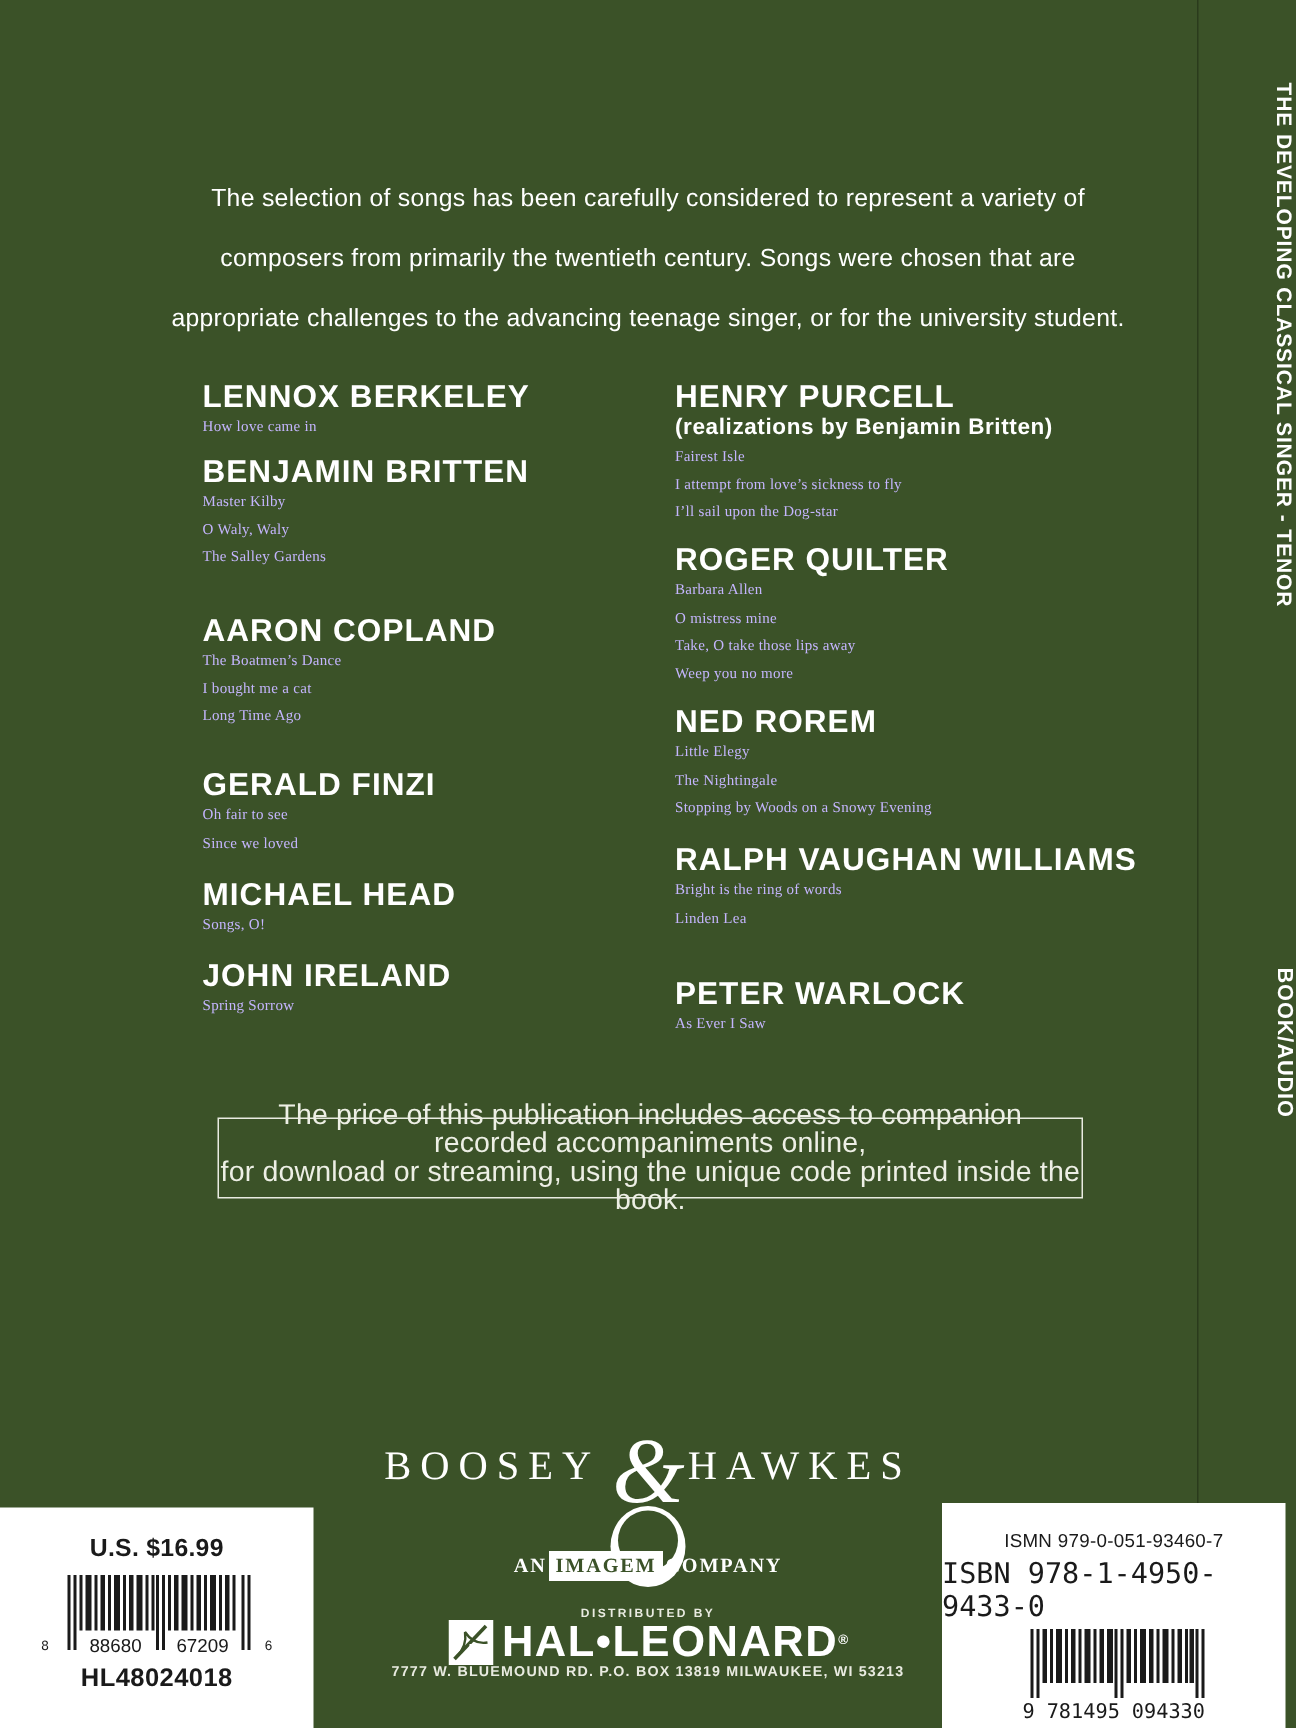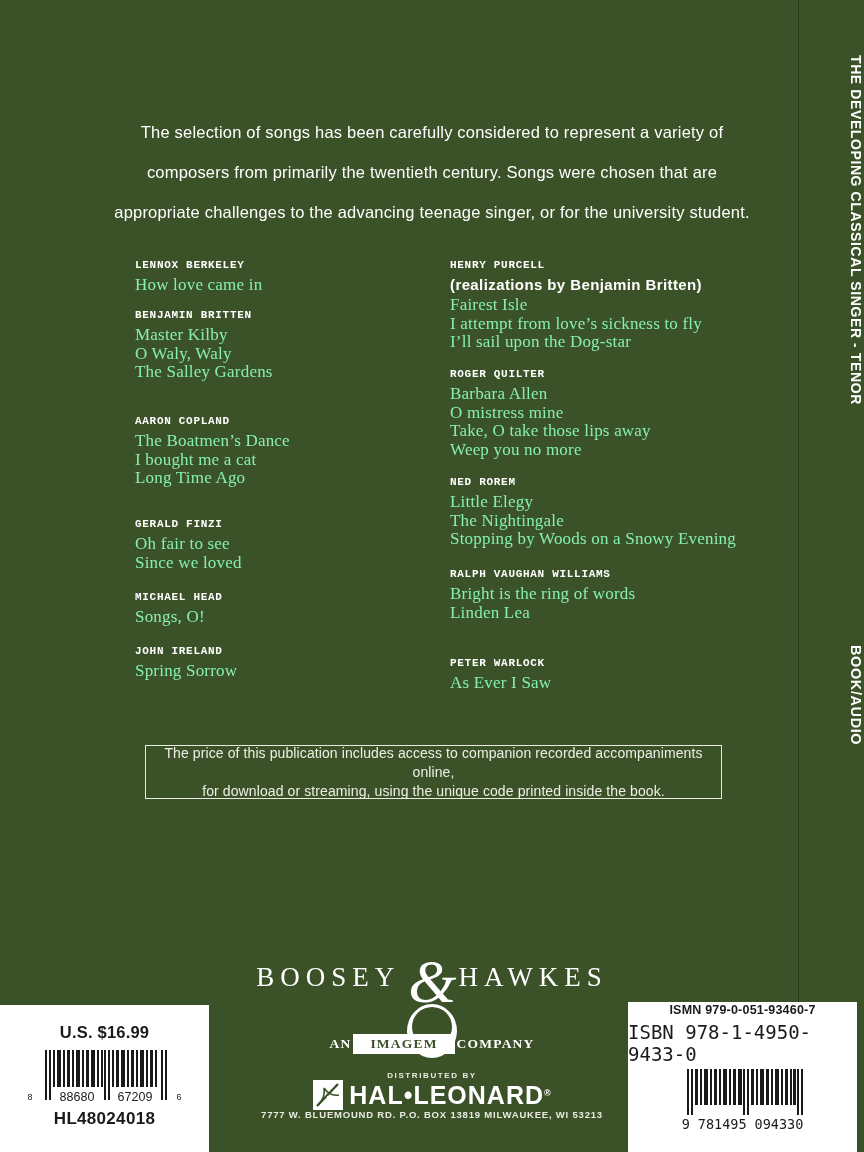--- a/index.html
+++ b/index.html
@@ -24,39 +24,38 @@
   
   .intro{
     position:absolute;left:98px;top:112px;width:668px;text-align:center;
     color:#ffffff;font-size:16.5px;line-height:40px;letter-spacing:.2px;
   }
 
   
   .list{position:absolute;inset:0;}
   .group{position:absolute;}
   .composer{
-    color:#fff;font-weight:700;font-size:11px;line-height:18px;letter-spacing:.7px;
+    color:#fff;font-weight:700;font-size:21px;line-height:18px;letter-spacing:.7px;
     margin-bottom:2px;
-    font-family:Liberation Mono, monospace;
   }
   .composer-note{
     color:#fff;font-weight:700;font-size:15px;line-height:18px;letter-spacing:.4px;
     margin-bottom:2px;
   }
   .song{
-    font-family:"Liberation Serif",serif;color:#86efac;
-    font-size:17px;line-height:18.5px;letter-spacing:.2px;
+    font-family:"Liberation Serif",serif;color:#c4b5fd;
+    font-size:10px;line-height:18.5px;letter-spacing:.2px;
   }
 
   
   .note-box{
     position:absolute;left:145px;top:745px;width:577px;height:54px;
     border:1px solid #E9EBE1;box-sizing:border-box;
     display:flex;flex-direction:column;justify-content:center;text-align:center;
-    color:#EDEFE5;font-size:14px;line-height:19px;letter-spacing:.1px;
+    color:#EDEFE5;font-size:19px;line-height:19px;letter-spacing:.1px;
   }
 
   
   .publisher{position:absolute;left:66px;width:732px;top:0;height:856px;pointer-events:none;}
   .bh-row{
     position:absolute;top:942px;left:0;width:100%;height:70px;
     display:flex;align-items:center;justify-content:center;color:#fff;
   }
   .bh-word{
     font-family:"Liberation Serif",serif;font-size:27px;letter-spacing:6px;
@@ -75,33 +74,33 @@
     position:absolute;left:50%;top:3px;transform:translateX(-50%);
     width:40px;height:40px;background:#3B5228;border-radius:50%;
   }
   .imagem-row{
     position:absolute;top:30px;left:0;width:100%;
     display:flex;align-items:center;justify-content:center;
     font-family:"Liberation Serif",serif;font-weight:700;
     color:#fff;font-size:13.5px;letter-spacing:1.2px;
   }
   .imagem-mid{
-    background:#fff;color:#3B5228;padding:1px 16px;margin:0 2px;border:1px solid #fff;
+    background:#fff;color:#3B5228;padding:1px 3px;margin:0 2px;border:1px solid #fff;
   }
 
   .distributed{
     position:absolute;top:1071px;left:0;width:100%;text-align:center;
     color:#E9EBE1;font-weight:700;font-size:8px;letter-spacing:1.6px;
   }
   .hal-row{
     position:absolute;top:1080px;left:0;width:100%;height:30px;
     display:flex;align-items:center;justify-content:center;color:#fff;
   }
   .hal-mark{width:30px;height:30px;margin-right:6px;flex:0 0 auto;}
-  .hal-text{font-weight:700;font-size:25px;letter-spacing:1px;line-height:1;}
+  .hal-text{font-weight:700;font-size:29px;letter-spacing:1px;line-height:1;}
   .hal-reg{font-weight:700;font-size:9px;vertical-align:top;position:relative;top:-2px;}
   .address{
     position:absolute;top:1109px;left:0;width:100%;text-align:center;
     color:#E9EBE1;font-weight:700;font-size:9.5px;letter-spacing:.8px;
   }
 
   
   .price-box{
     position:absolute;left:0;top:1005px;width:209px;height:147px;background:#fff;
     display:flex;flex-direction:column;align-items:center;color:#1a1a1a;
@@ -112,21 +111,21 @@
   .upc-outer{font-size:9px;bottom:0;}
   .upc-left{left:-1px;}
   .upc-right{right:-1px;}
   .upc-grp{font-size:12.5px;bottom:-2px;text-align:center;}
   .hl-number{margin-top:7px;font-weight:700;font-size:17px;letter-spacing:.3px;}
 
   .isbn-box{
     position:absolute;left:628px;top:1002px;width:229px;height:150px;background:#fff;
     display:flex;flex-direction:column;align-items:center;color:#1a1a1a;
   }
-  .ismn{margin-top:1px;font-size:12.5px;letter-spacing:.2px;font-weight:bold;}
+  .ismn{margin-top:18px;font-size:12.5px;letter-spacing:.2px;}
   .isbn{margin-top:4px;font-family:"DejaVu Sans Mono",monospace;font-size:19px;}
   .ean-digits{
     display:flex;align-items:center;margin-top:1px;
     font-family:"DejaVu Sans Mono",monospace;font-size:13.5px;
   }
   .ean-digits span{margin:0 4px;}
   svg rect{fill:#1a1a1a;}
   .hal-mark rect{fill:#fff;}
 </style>
 </head>

